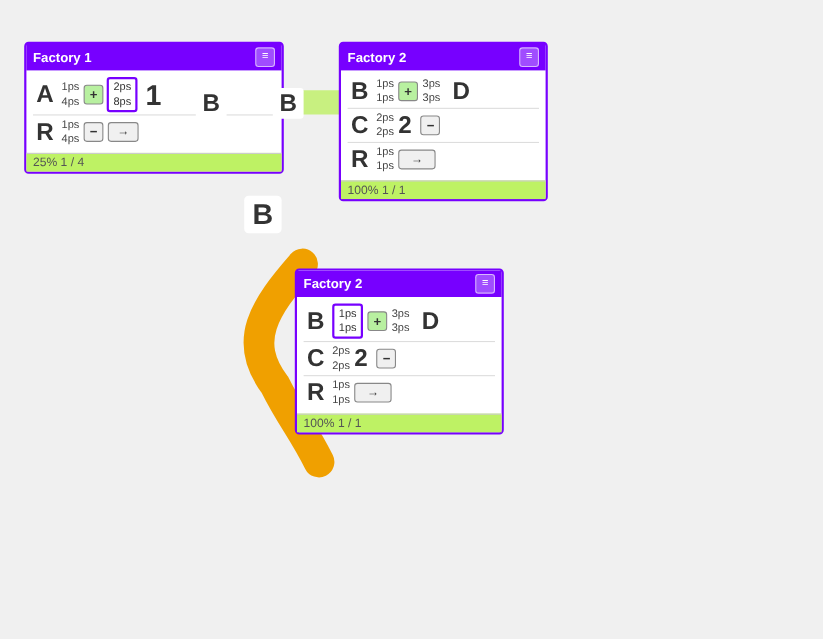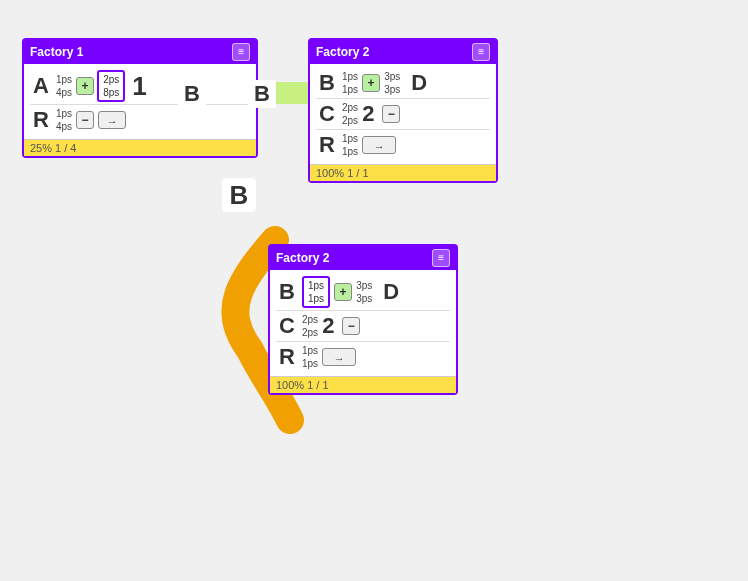--- a/index.html
+++ b/index.html
@@ -39,21 +39,21 @@
       padding: 1px 5px;
       cursor: pointer;
       line-height: 14px;
     }
 
     .factory-body {
       padding: 4px 6px;
     }
 
     .factory-footer {
-      background: #fde047;
+      background: #bef264;
       font-size: 11px;
       color: #555;
       padding: 2px 6px;
       border-top: 1px solid #ccc;
     }
 
     .row {
       display: flex;
       align-items: center;
       margin: 2px 0;

